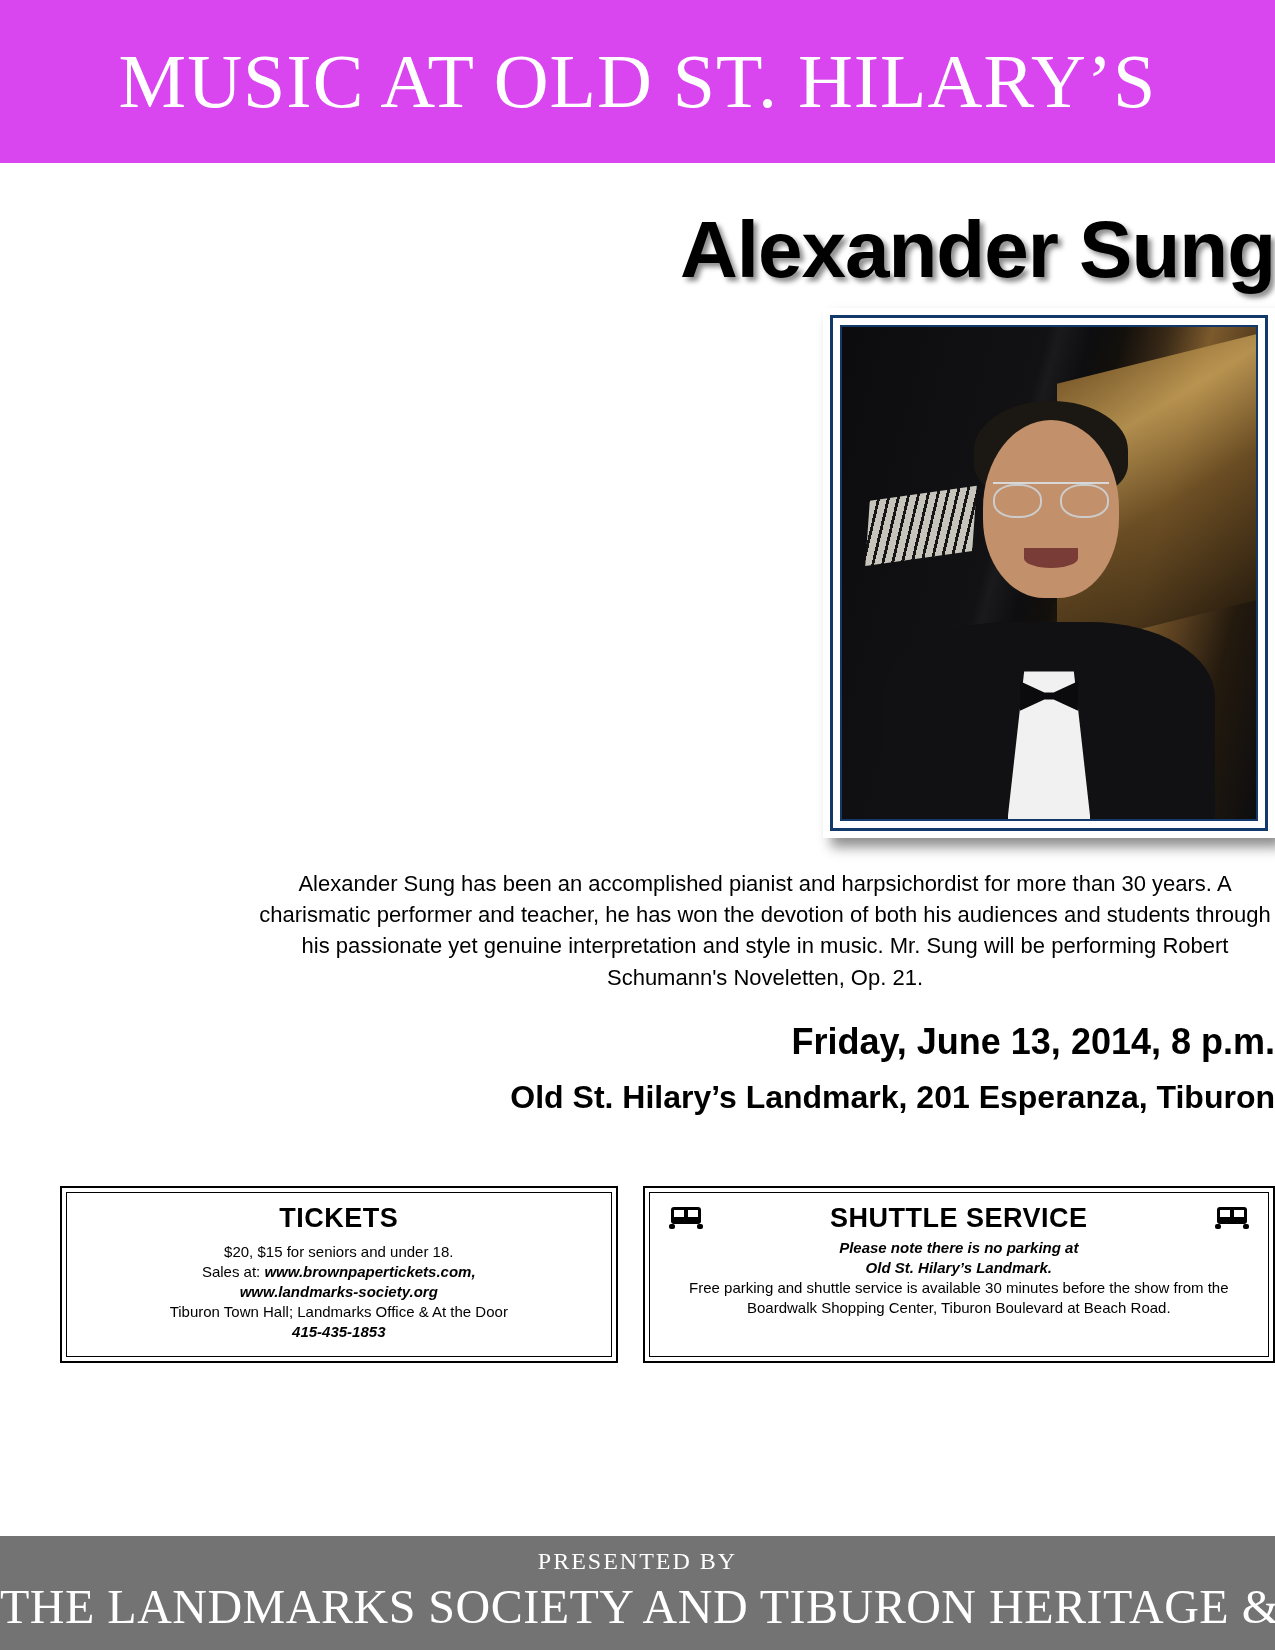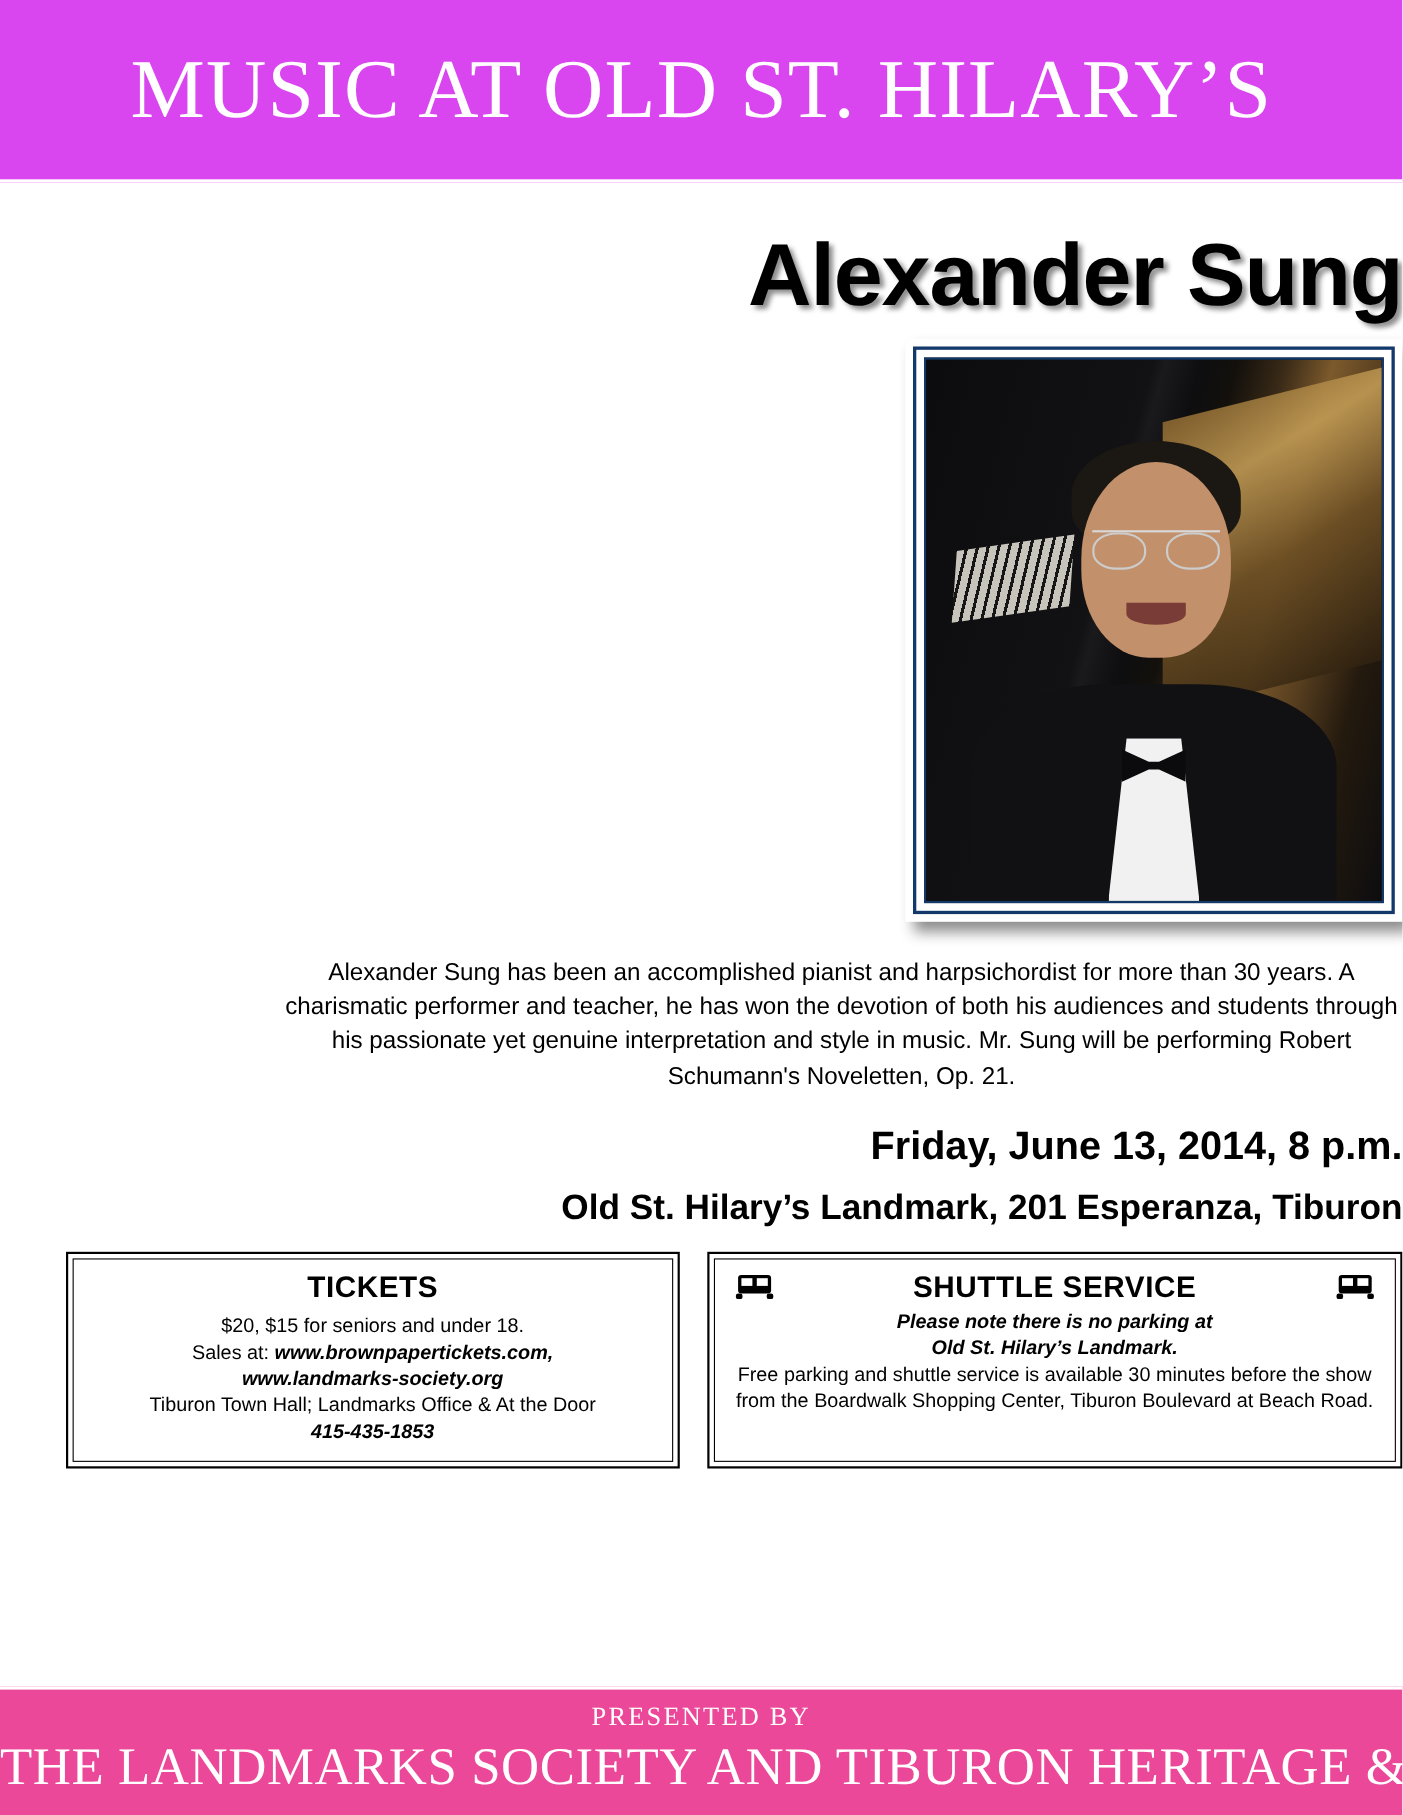--- a/index.html
+++ b/index.html
@@ -211,20 +211,21 @@
     font-weight: bold;
     margin-bottom: 22px;
   }
   
   .boxes {
     display: flex;
     gap: 25px;
     width: 1215px;
     justify-content: space-between;
     margin-bottom: 18px;
+    margin-top: 48px;
   }
   .info-box {
     border: 2px solid #000;
     padding: 4px;
     box-sizing: border-box;
   }
   .info-box-inner {
     border: 1px solid #000;
     height: 100%;
     box-sizing: border-box;
@@ -241,27 +242,27 @@
   }
   .shuttle-title-row {
     display: flex;
     align-items: center;
     justify-content: space-between;
     margin-bottom: 4px;
     padding: 0 6px;
   }
   .bus-icon svg { display: block; }
   .box-line {
-    font-size: 18px;
+    font-size: 15px;
     line-height: 1.33;
   }
   .bold-italic { font-weight: bold; font-style: italic; }
   
   .footer-bar {
-    background: #ec4899;
+    background: #737373;
     color: #ffffff;
     text-align: center;
     padding: 12px 0 16px 0;
     border-top: 3px solid #ffffff;
   }
   .presented-by {
     font-family: "Liberation Serif", serif;
     font-size: 24px;
     letter-spacing: 2px;
     margin-bottom: 4px;

